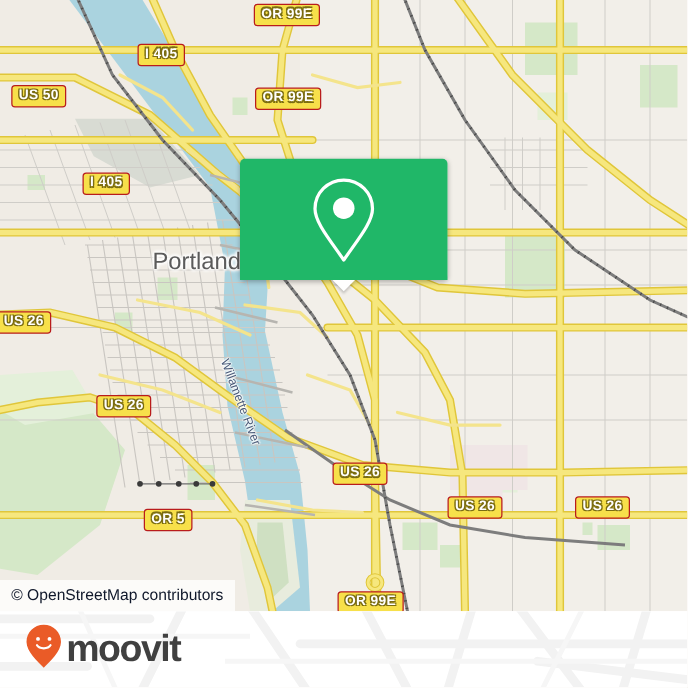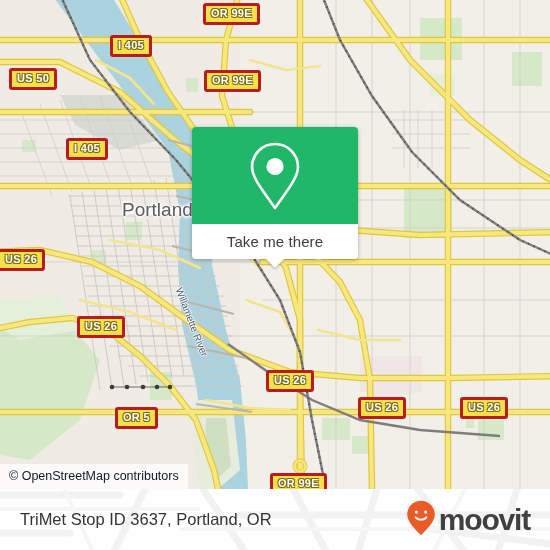--- a/index.html
+++ b/index.html
@@ -32,21 +32,21 @@
     left: 0; top: 0;
     width: 550px;
     height: 489px;
     display: block;
   }
 
   
   .shield {
     position: absolute;
     background: #f7e04a;
-    border: 3px solid #b91c1c;
+    border: 1px solid #b91c1c;
     border-radius: 3px;
     color: #ffffff;
     font-family: "Liberation Sans", sans-serif;
     font-weight: bold;
     font-size: 11px;
     line-height: 13px;
     padding: 1px 5px 2px 5px;
     white-space: nowrap;
     text-shadow:
       -1px -1px 0 #7a6c12, 1px -1px 0 #7a6c12,
@@ -383,23 +383,20 @@
           <svg width="58" height="72" viewBox="0 0 58 72" fill="none" xmlns="http://www.w3.org/2000/svg">
             <path d="M29 4
                      C16.3 4 6 14.3 6 27
                      C6 38 18 52 29 68
                      C40 52 52 38 52 27
                      C52 14.3 41.7 4 29 4 Z" stroke="#ffffff" stroke-width="2.6" fill="none" stroke-linejoin="round"></path>
             <circle cx="29" cy="26.5" r="8.6" fill="#ffffff"></circle>
           </svg>
         </span>
       </div>
-      <div id="popup-action">
-        <span>Take me there</span>
-      </div>
       <div id="popup-tail"></div>
     </div>
 
   </div>
 
   <div id="footer">
 
     <svg id="footer-pattern" viewBox="0 0 550 61" preserveAspectRatio="none">
       <rect x="0" y="0" width="550" height="61" fill="#ffffff"></rect>
       <g stroke="#f2f2f2" stroke-width="7" fill="none" stroke-linecap="round">
@@ -417,21 +414,20 @@
       </g>
       <g stroke="#f6f6f6" stroke-width="4" fill="none">
         <path d="M-10,20 L200,20"></path>
         <path d="M60,-10 L96,70"></path>
         <path d="M470,-10 L430,70"></path>
         <path d="M180,40 L560,40"></path>
       </g>
     </svg>
 
     <div id="footer-inner">
-      <div id="footer-title">TriMet Stop ID 3637, Portland, OR</div>
 
       <div id="brand">
         <span>
           <svg width="30" height="36" viewBox="0 0 30 36" xmlns="http://www.w3.org/2000/svg">
             <path d="M15 0.8
                      C7.3 0.8 1.2 6.9 1.2 14.6
                      C1.2 22.3 10.3 30.4 15 35.2
                      C19.7 30.4 28.8 22.3 28.8 14.6
                      C28.8 6.9 22.7 0.8 15 0.8 Z" fill="#ea5b27"></path>
             <circle cx="10.4" cy="12.1" r="1.55" fill="#ffffff"></circle>

